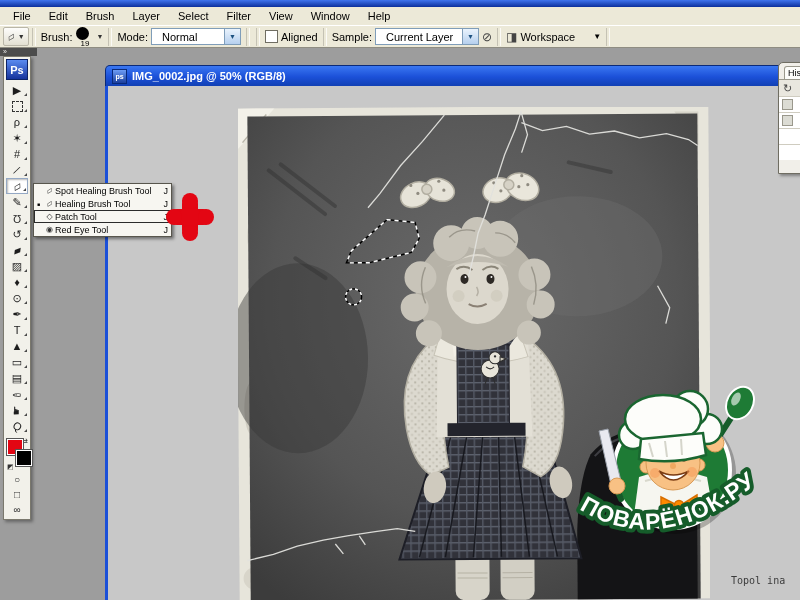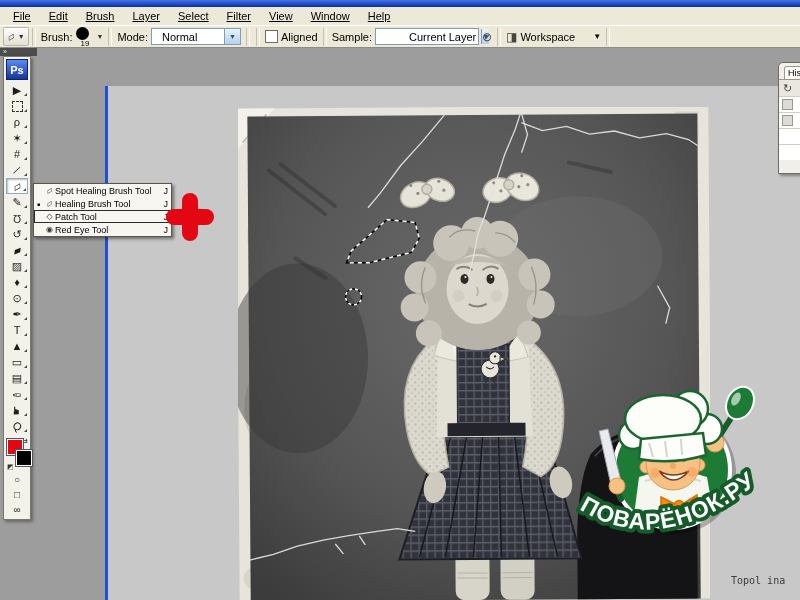--- a/index.html
+++ b/index.html
@@ -2,21 +2,21 @@
 <html><head>
 <meta charset="utf-8">
 <style>
   html,body{margin:0;padding:0;}
   #screen{position:relative;width:800px;height:600px;overflow:hidden;
     font-family:"Liberation Sans",sans-serif;background:#9d9d9d;-webkit-font-smoothing:none;}
   
   .app-titlebar{position:absolute;left:0;top:0;width:800px;height:7px;
     background:linear-gradient(#3f74ee,#0b2f9c);}
   .menubar{position:absolute;left:0;top:7px;width:800px;height:18px;background:#ece9d8;
-    display:flex;align-items:center;padding-left:4px;font-size:11px;color:#000;box-sizing:border-box;text-decoration:underline;}
+    display:flex;align-items:center;padding-left:4px;font-size:11px;color:#000;box-sizing:border-box;}
   .menu-item{padding:2px 9px 2px 9px;cursor:default;}
   
   .optionsbar{position:absolute;left:0;top:25px;width:800px;height:23px;background:#ece9d8;
     border-top:1px solid #fff;border-bottom:1px solid #8f8d82;display:flex;align-items:center;
     font-size:11px;color:#000;box-sizing:border-box;padding:0 3px;white-space:nowrap;}
   .ob-group{display:flex;align-items:center;gap:3px;padding:0 2px;}
   .sep{width:2px;height:18px;margin:0 3px;border-left:1px solid #c5c2b4;border-right:1px solid #fbfaf6;}
   .tool-preset-btn{display:flex;align-items:center;border:1px solid #b9b6a8;background:linear-gradient(#fdfdfb,#e3e0d2);
     height:17px;padding:0 3px;border-radius:2px;}
   .tp-glyph{display:inline-block;transform:rotate(-30deg);font-size:10px;color:#444;}
@@ -144,37 +144,41 @@
     <span class="sep"></span>
     <span class="sep"></span>
     <span class="ob-group">
       <span class="checkbox"></span>
       <span>Aligned</span>
     </span>
     <span class="sep"></span>
     <span class="ob-group">
       <span>Sample:</span>
       <span class="dropdown" style="width:104px;">
-        <span style="flex:1;margin-left:23px;">Current Layer</span>
+        <span style="flex:1;">Current Layer</span>
         <span class="btn">▼</span>
       </span>
       <span class="ob-icon">⊘</span>
     </span>
     <span class="sep"></span>
     <span class="ob-group">
       <span class="ob-icon">◨</span>
       <span class="ws-label">
         <span>Workspace</span>
         <span class="ws-caret">▼</span>
       </span>
     </span>
     <span class="sep"></span>
   </div>
 
   <div class="doc">
+    <div class="doc-titlebar">
+      <span class="doc-icon">ps</span>
+      <span>IMG_0002.jpg @ 50% (RGB/8)</span>
+    </div>
     <div class="doc-body">
 
       <svg class="photo-svg" width="472" height="493" viewBox="0 0 472 493">
         <defs>
           <radialGradient id="pg" cx="50%" cy="38%" r="75%">
             <stop offset="0%" stop-color="#6a6a6a"></stop>
             <stop offset="60%" stop-color="#555555"></stop>
             <stop offset="100%" stop-color="#3c3c3c"></stop>
           </radialGradient>
           <pattern id="plaid" width="8" height="8" patternUnits="userSpaceOnUse">

